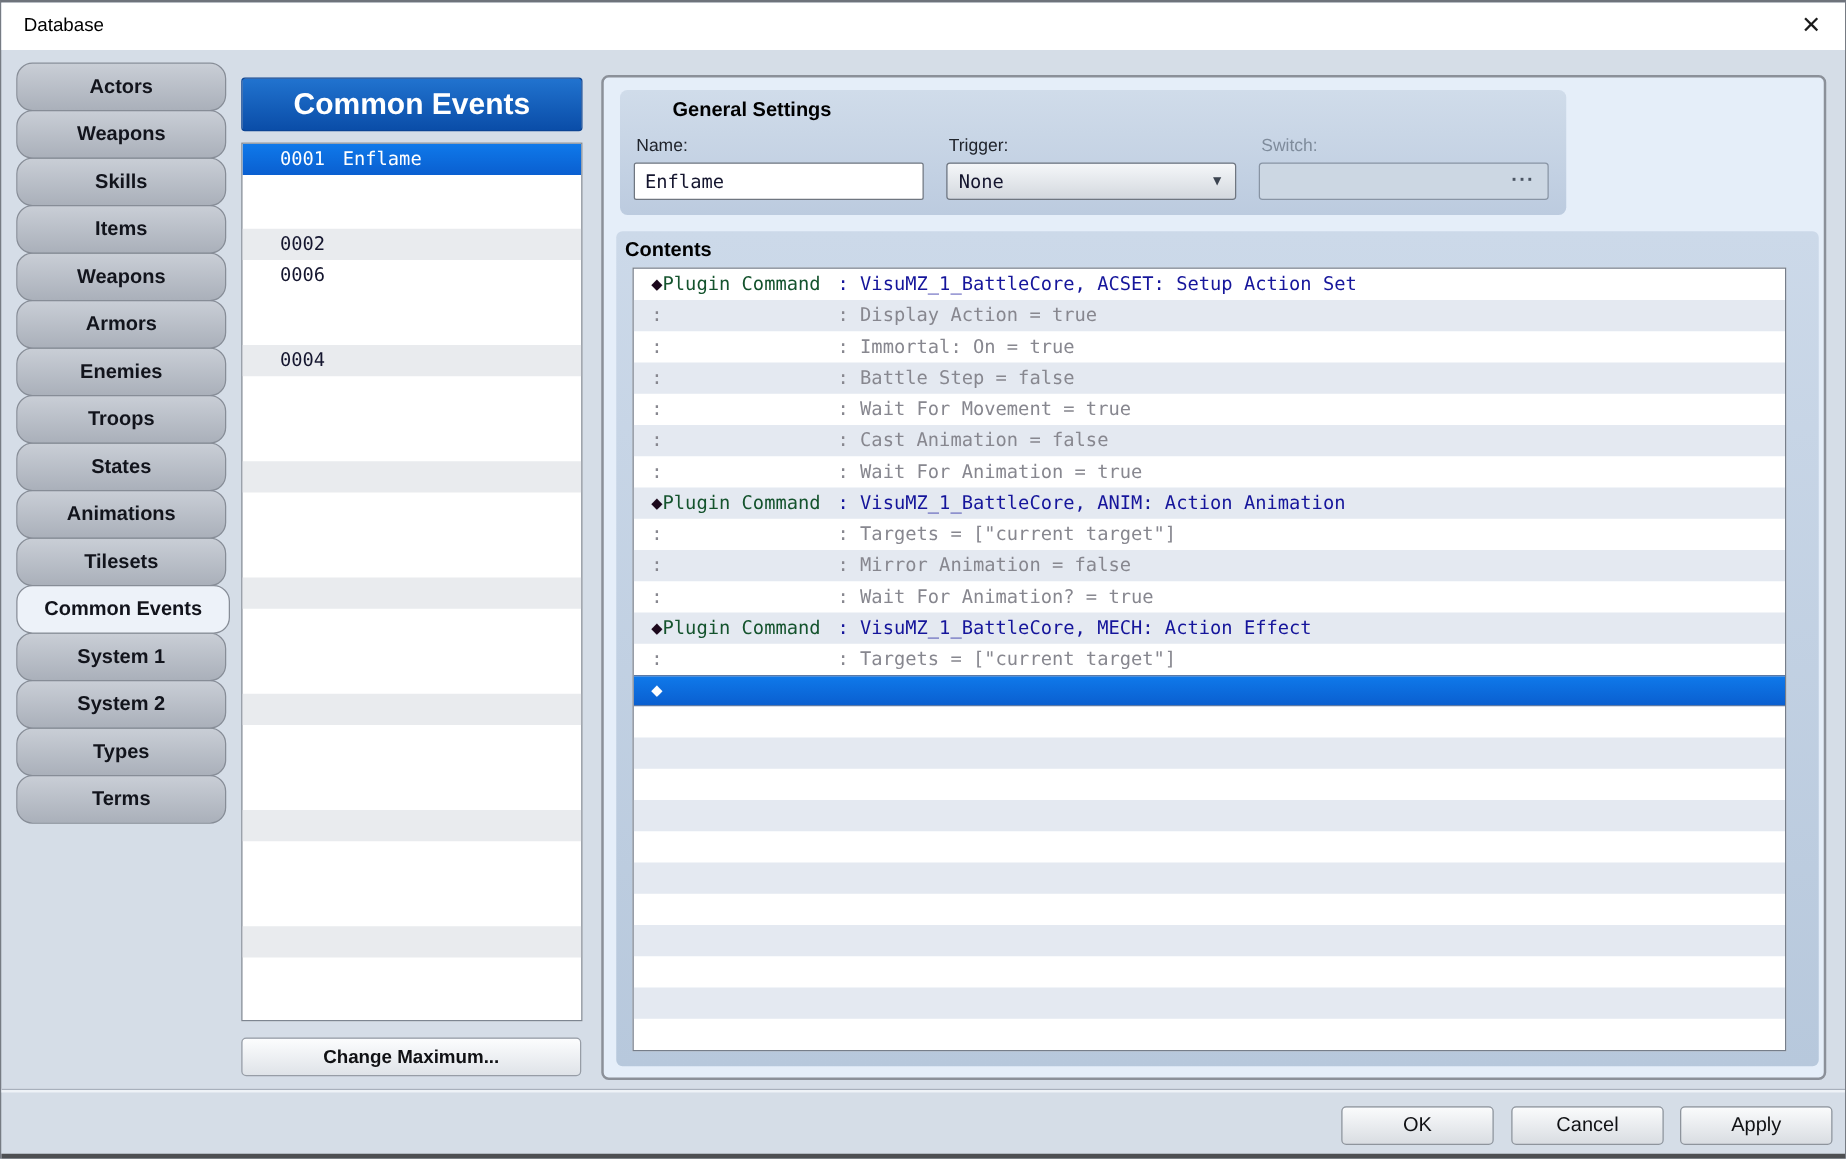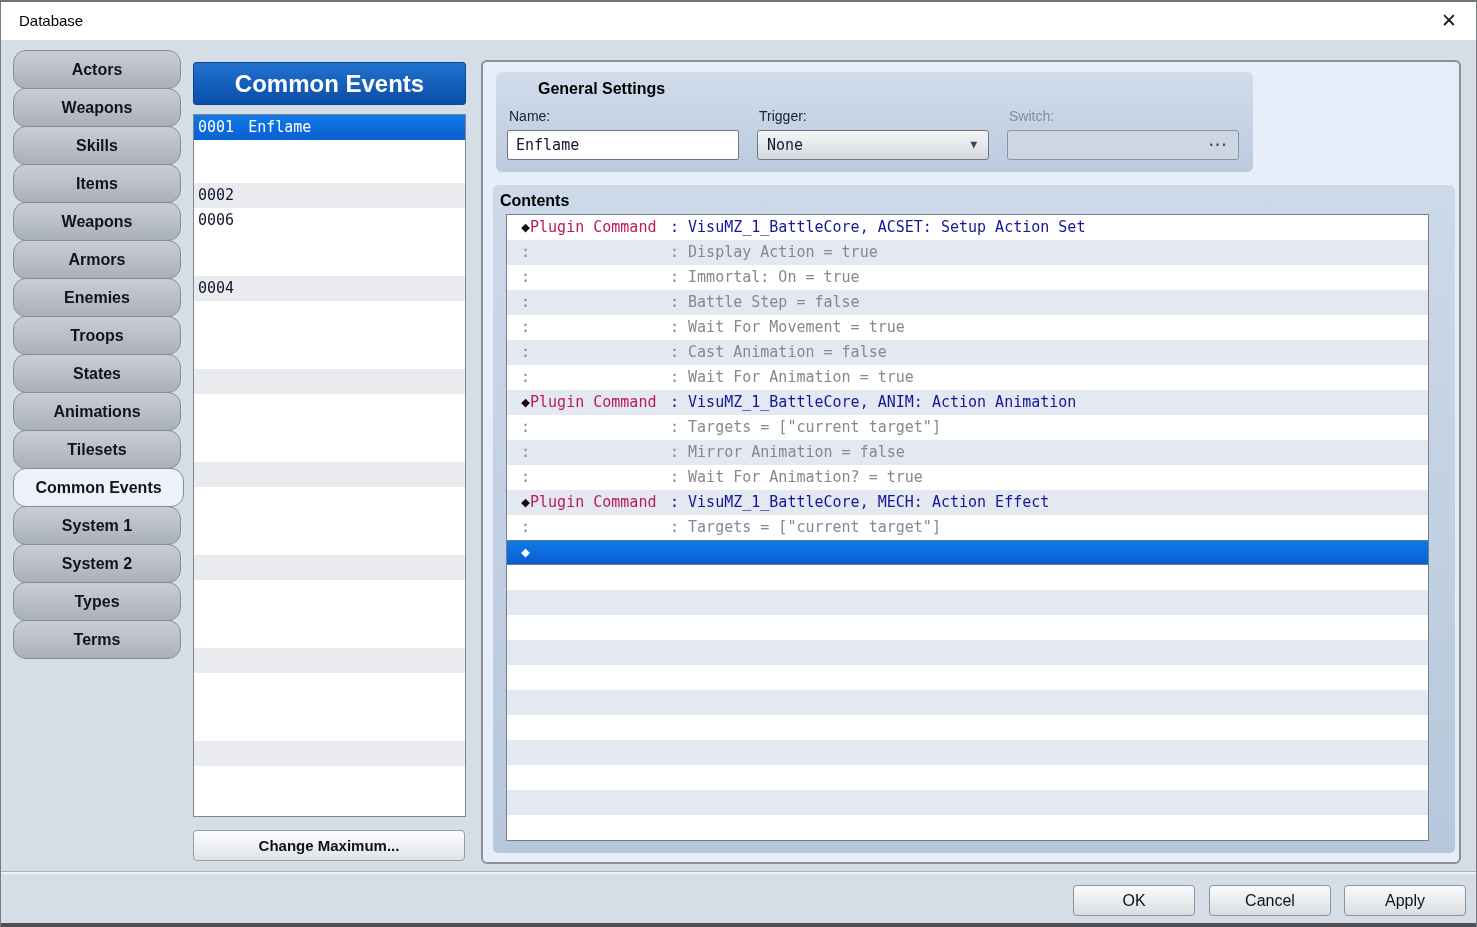--- a/index.html
+++ b/index.html
@@ -24,21 +24,21 @@
   }
   .tab.sel{background:#edf2f9;width:171px;z-index:3;}
   #tabs{position:absolute;left:12px;top:49px;}
   
   #banner{position:absolute;left:192px;top:60px;width:273px;height:43px;box-sizing:border-box;
     background:linear-gradient(#2173cf,#0a4da8);border:1px solid #0c4494;border-radius:3px;
     color:#fff;font-size:24px;font-weight:bold;text-align:center;line-height:41px;}
   #eventlist{position:absolute;left:192px;top:112px;width:273px;height:703px;box-sizing:border-box;
     background:#fff;border:1px solid #7e8691;overflow:hidden;}
   .erow{height:25px;line-height:25px;font-family:"DejaVu Sans Mono",monospace;font-size:15px;
-    color:#14152e;padding-left:4px;white-space:pre;cursor:pointer;}
+    color:#14152e;padding-left:30px;white-space:pre;cursor:pointer;}
   .erow.alt{background:#e9ebee;margin-top:43px;}
   .erow.sel{background:linear-gradient(#0f79ea,#0a5fd0);color:#fff;}
   .erow .nm{margin-left:14px;}
   #changemax{position:absolute;left:192px;top:828px;width:272px;height:31px;box-sizing:border-box;
     background:linear-gradient(#fcfdfe,#dfe3e8);border:1px solid #979da6;border-radius:4px;
     font-size:15px;font-weight:600;color:#101114;text-align:center;line-height:29px;cursor:pointer;}
   
   #rightbox{position:absolute;left:480px;top:58px;width:980px;height:804px;box-sizing:border-box;
     background:#e5eef9;border:2px solid #8b9099;border-radius:6px;}
   #gspanel{position:absolute;left:495px;top:70px;width:757px;height:100px;border-radius:6px;
@@ -65,21 +65,21 @@
   #contentstitle{position:absolute;left:499px;top:190px;font-size:16px;font-weight:bold;color:#000;}
   #contents{position:absolute;left:505px;top:212px;width:923px;height:627px;box-sizing:border-box;
     background:#fff;border:1px solid #767e8a;overflow:hidden;}
   .crow{height:25px;line-height:25px;font-family:"DejaVu Sans Mono",monospace;font-size:15px;
     padding-left:14px;white-space:pre;cursor:pointer;}
   .crow.alt{background:#e4e9f1;}
   .crow.sel{background:linear-gradient(#0f79ea,#0a5fd0);border-top:1px solid #5c7aa6;
     border-bottom:1px solid #5c7aa6;height:23px;line-height:23px;}
   .c-marker{display:inline-block;width:149px;}
   .crow.plugin .c-dia{color:#1c081c;}
-  .crow.plugin .c-name{color:#be185d;}
+  .crow.plugin .c-name{color:#14532d;}
   .crow.plugin .c-sep,.crow.plugin .c-text{color:#15159b;}
   .crow.param .c-marker,.crow.param .c-sep,.crow.param .c-text{color:#87878f;}
   .crow.sel .c-dia{color:#ffffff;}
   
   #divider{position:absolute;left:0;top:869px;width:100%;height:2px;
     border-top:1px solid #a8b0bc;background:#eef2f7;}
   .fbtn{position:absolute;top:883px;width:122px;height:31px;box-sizing:border-box;
     background:linear-gradient(#fafbfc,#d9dde2);border:1px solid #8e949c;border-radius:4px;
     font-size:16px;color:#101114;text-align:center;line-height:29px;cursor:pointer;}
   #okbtn{left:1072px;} #cancelbtn{left:1208px;} #applybtn{left:1343px;}

